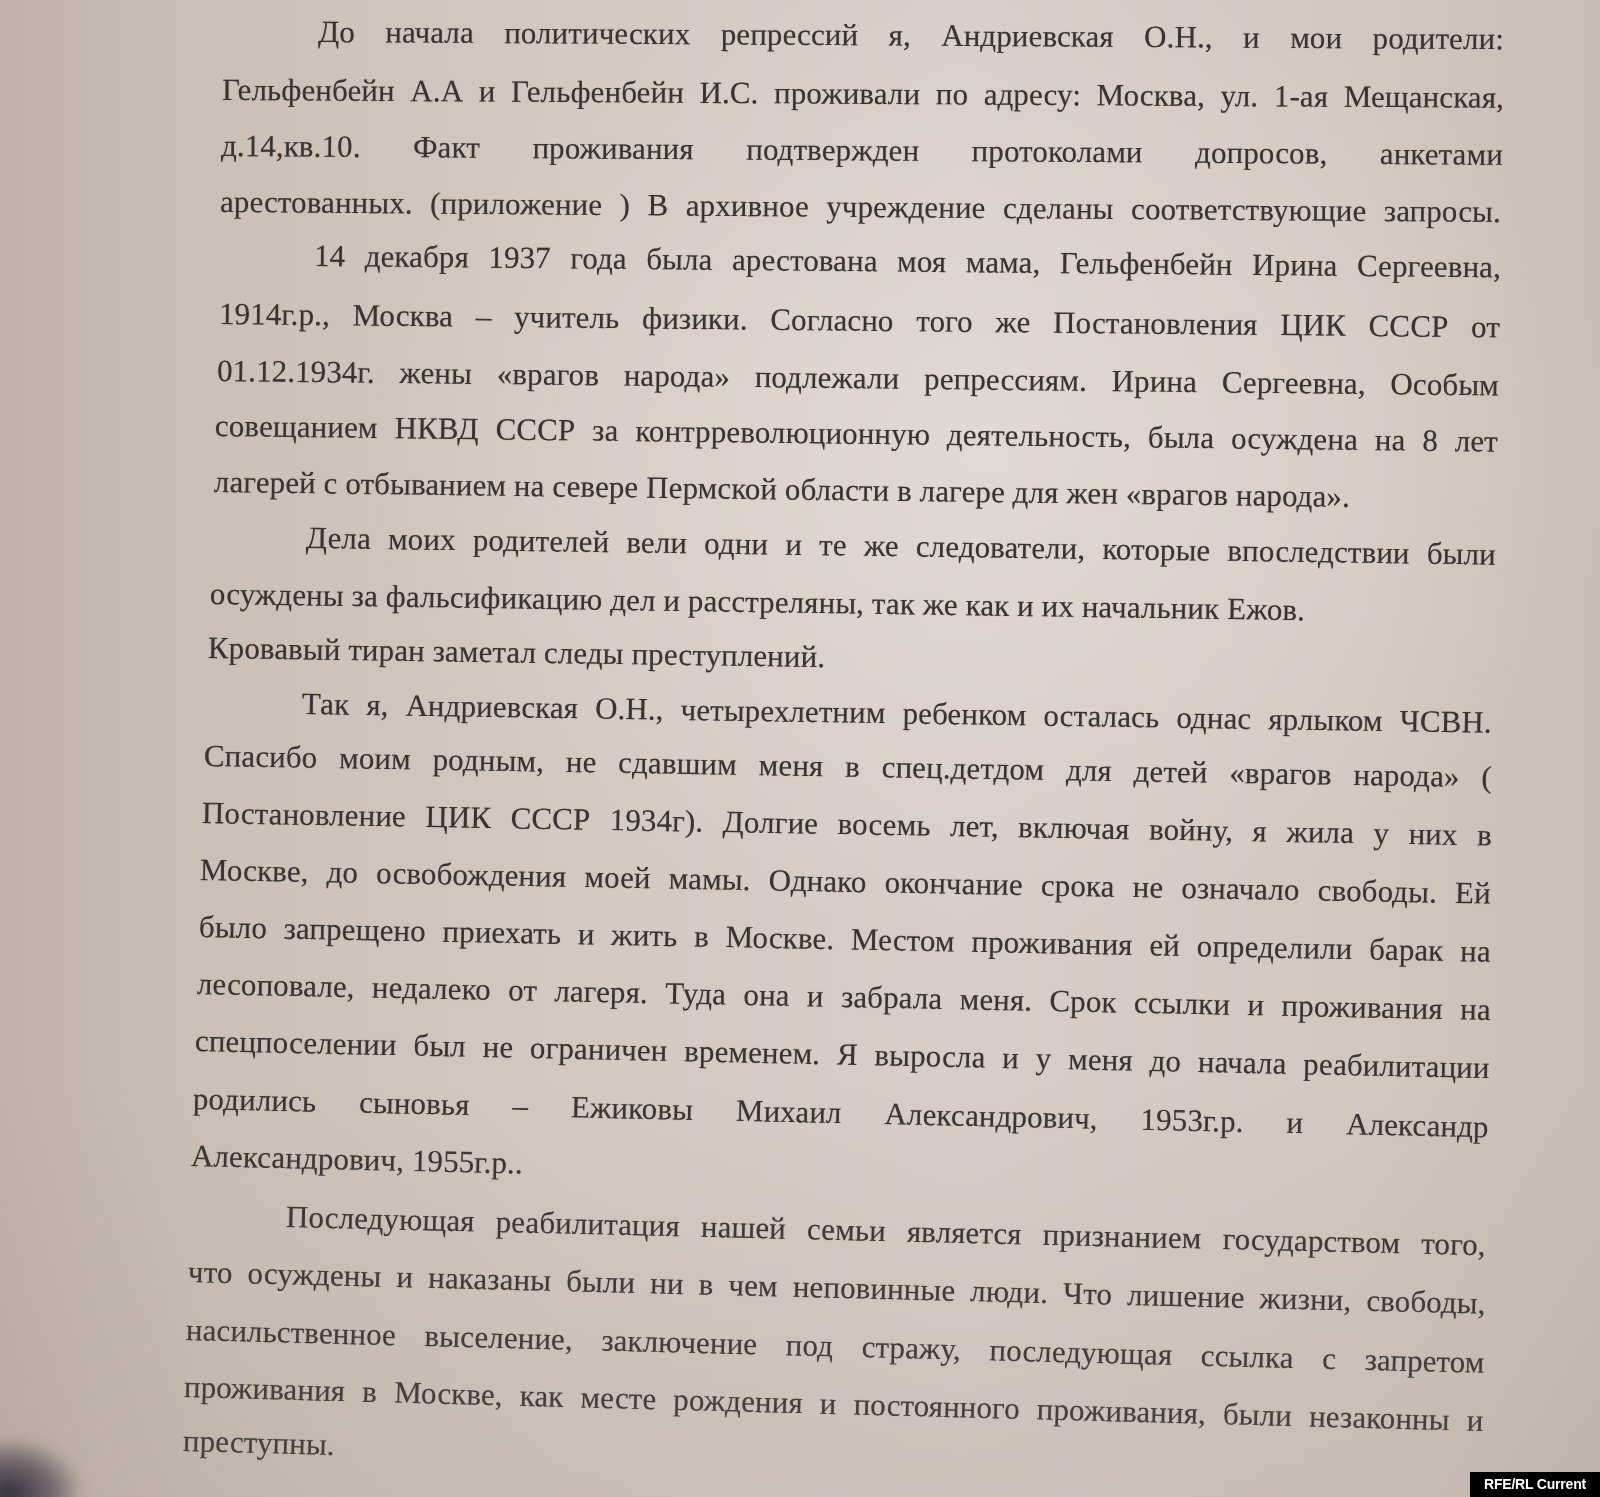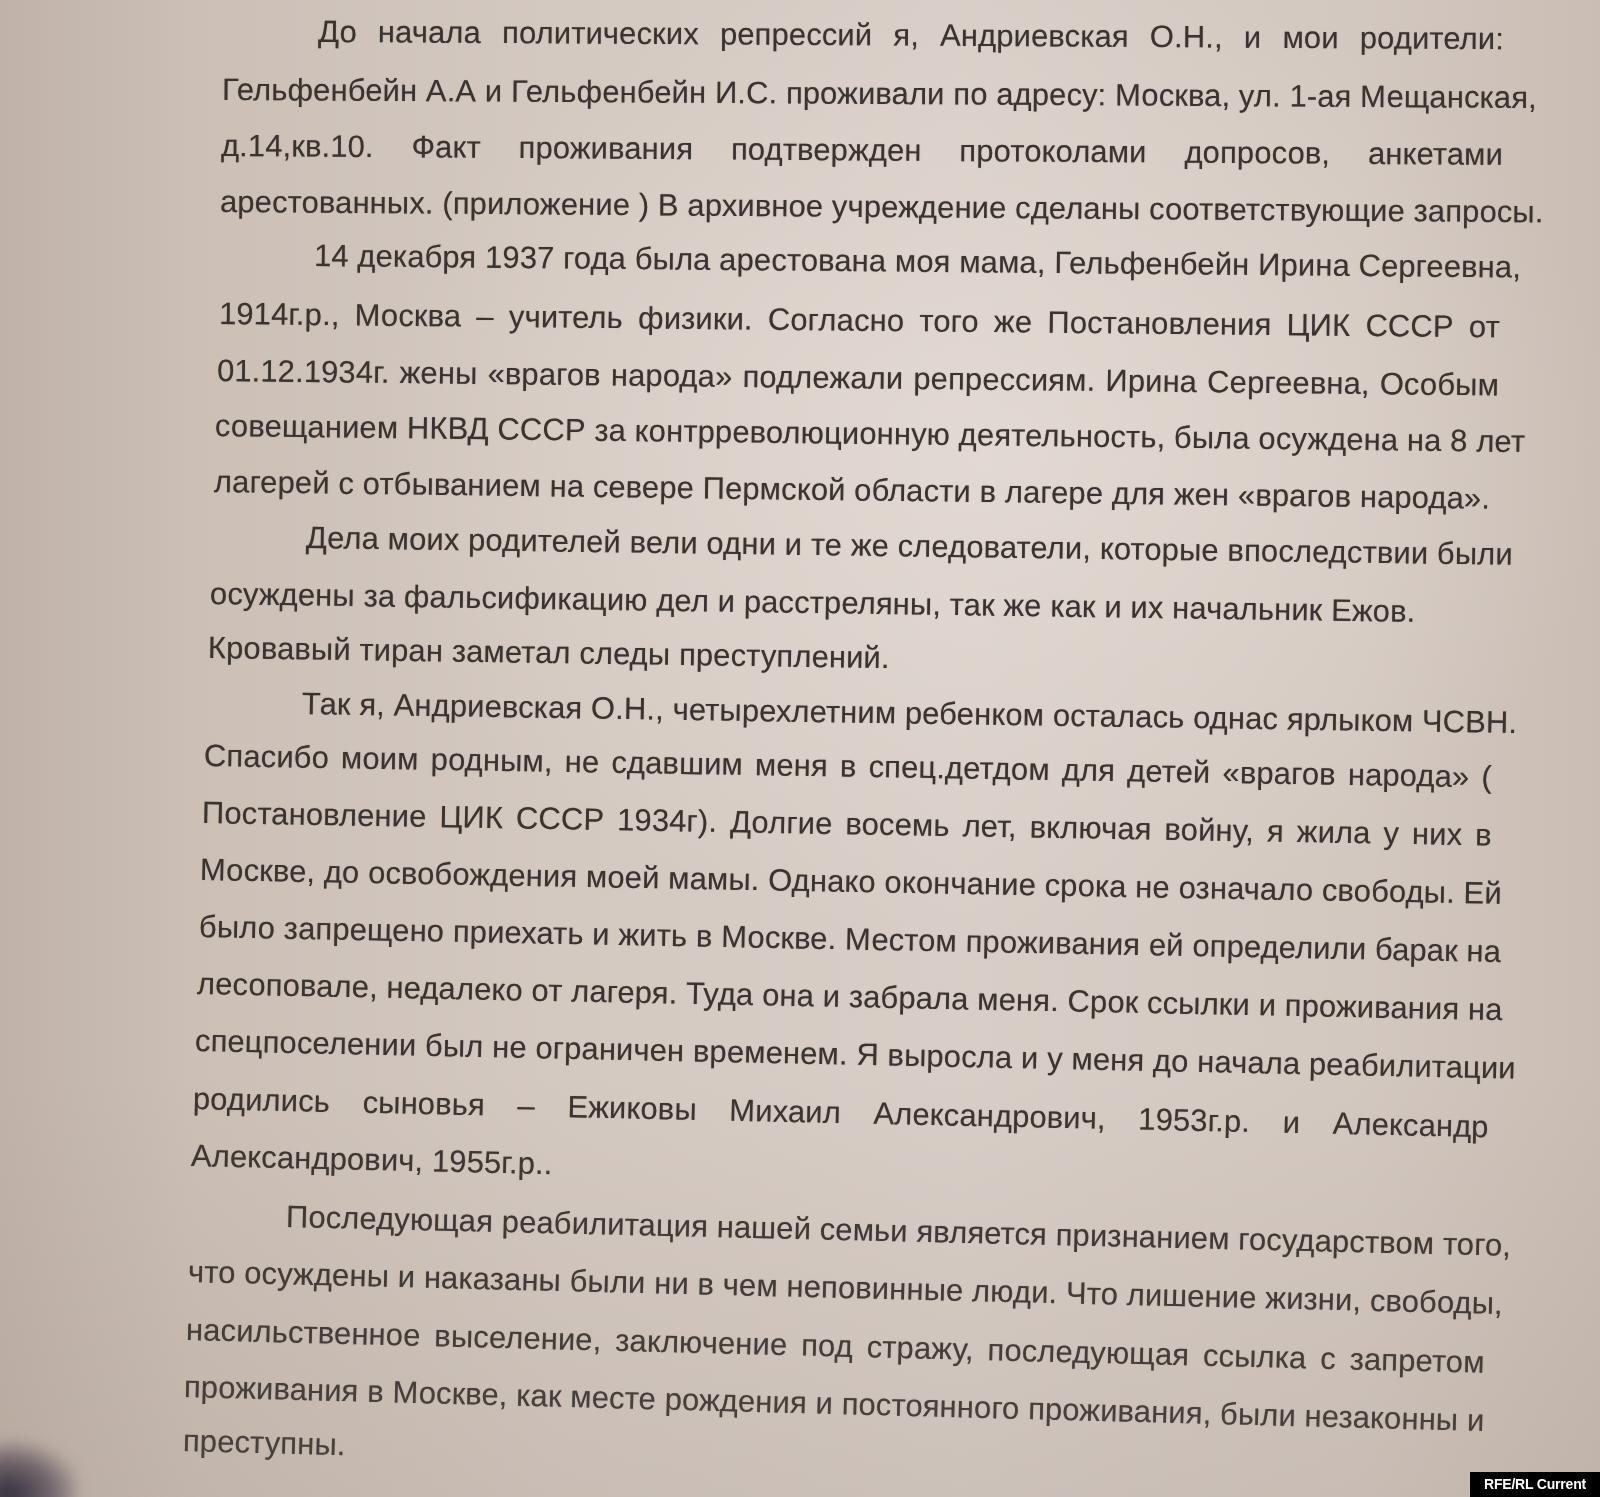--- a/index.html
+++ b/index.html
@@ -38,21 +38,21 @@
     height: 90px;
     border-radius: 50%;
     background: radial-gradient(ellipse at 40% 60%, rgba(45,40,55,0.95) 0%, rgba(70,60,75,0.6) 45%, rgba(120,105,110,0) 75%);
     filter: blur(6px);
   }
   .page {
     position: absolute;
     left: 0; top: 0;
     width: 1408px;
     height: 1497px;
-    font-family: Liberation Sans, sans-serif;
+    font-family: Liberation Serif, serif;
     color: #3a3330;
     font-size: 31px;
     transform-origin: 800px 750px;
   }
   .line {
     position: absolute;
     white-space: nowrap;
     text-align: justify;
     text-align-last: justify;
     line-height: 1;

